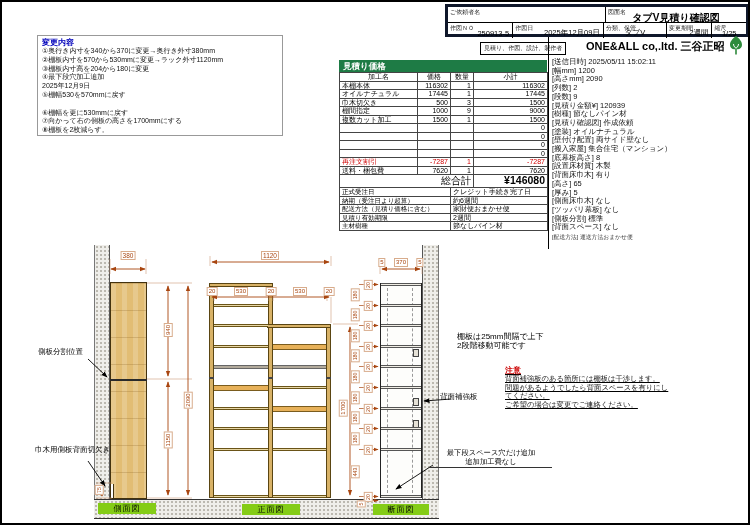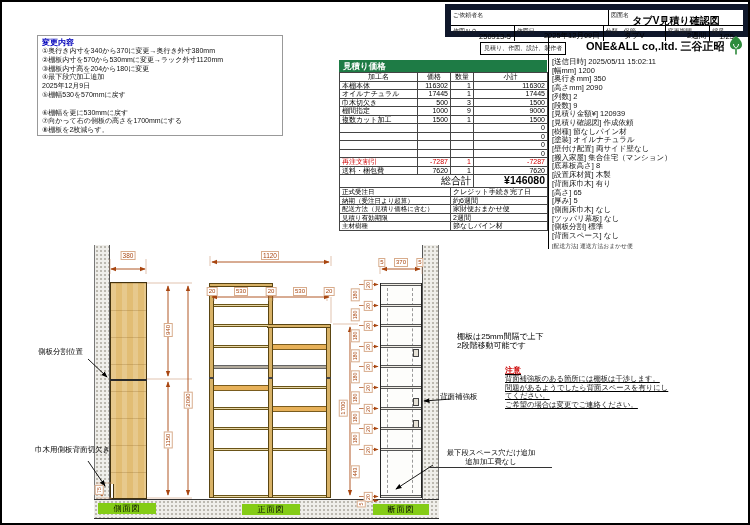--- a/index.html
+++ b/index.html
@@ -4,21 +4,21 @@
 <style>
   :root{
     --green:#1E7B45; --neg:#D00000; --caution:#CC0000; --blue:#0000BB;
     --dim:#A8450F; --wood:#E2BD74;
   }
   *{margin:0;padding:0;box-sizing:border-box;}
   body{background:#888;font-family:"Liberation Sans","DejaVu Sans",sans-serif;}
   .page{position:relative;width:750px;height:525px;background:#fff;border:2px solid #000;overflow:hidden;}
 
   
-  .tb{position:absolute;left:443px;top:2px;width:304px;height:33px;border:6px solid #0f172a;}
+  .tb{position:absolute;left:443px;top:2px;width:304px;height:33px;border:3px solid #0f172a;}
   .tb-r1{display:flex;height:16px;border-bottom:1px solid #000;}
   .tb-r2{display:flex;height:15px;}
   .tb-cell{position:relative;height:100%;border-right:1px solid #000;overflow:hidden;}
   .tb-cell:last-child{border-right:none;}
   .tb-lbl{position:absolute;left:2px;top:1px;font-size:6px;color:#222;white-space:nowrap;}
   .tb-client{width:158px;}
   .tb-dn{flex:1;}
   .tb-dn-v{position:absolute;left:0;right:0;top:4px;text-align:center;font-size:10px;font-weight:bold;color:#000;white-space:nowrap;}
   .tb-v{position:absolute;right:3px;bottom:0px;font-size:7.5px;color:#000;white-space:nowrap;}
   .tb-v.ctr{left:0;right:0;text-align:center;}
@@ -255,27 +255,26 @@
             <td class="info-l" colspan="2">主材樹種</td>
             <td class="info-v" colspan="2">節なしパイン材</td>
           </tr>
         </tbody>
     </table>
   </div>
 
   <div class="specs" id="specs">
       <div class="spec-line">[送信日時] 2025/05/11 15:02:11</div>
       <div class="spec-line">[幅mm] 1200</div>
-      <div class="spec-line">[奥行きmm] 350</div>
       <div class="spec-line">[高さmm] 2090</div>
       <div class="spec-line">[列数] 2</div>
       <div class="spec-line">[段数] 9</div>
       <div class="spec-line">[見積り金額¥] 120939</div>
+      <div class="spec-line">[樹種] 節なしパイン材</div>
       <div class="spec-line">[見積り確認図] 作成依頼</div>
-      <div class="spec-line">[樹種] 節なしパイン材</div>
       <div class="spec-line">[塗装] オイルナチュラル</div>
       <div class="spec-line">[壁付け配置] 両サイド壁なし</div>
       <div class="spec-line">[搬入家屋] 集合住宅（マンション）</div>
       <div class="spec-line">[底幕板高さ] 8</div>
       <div class="spec-line">[設置床材質] 木製</div>
       <div class="spec-line">[背面床巾木] 有り</div>
       <div class="spec-line">[高さ] 65</div>
       <div class="spec-line">[厚み] 5</div>
       <div class="spec-line">[側面床巾木] なし</div>
       <div class="spec-line">[ツッパリ幕板] なし</div>

